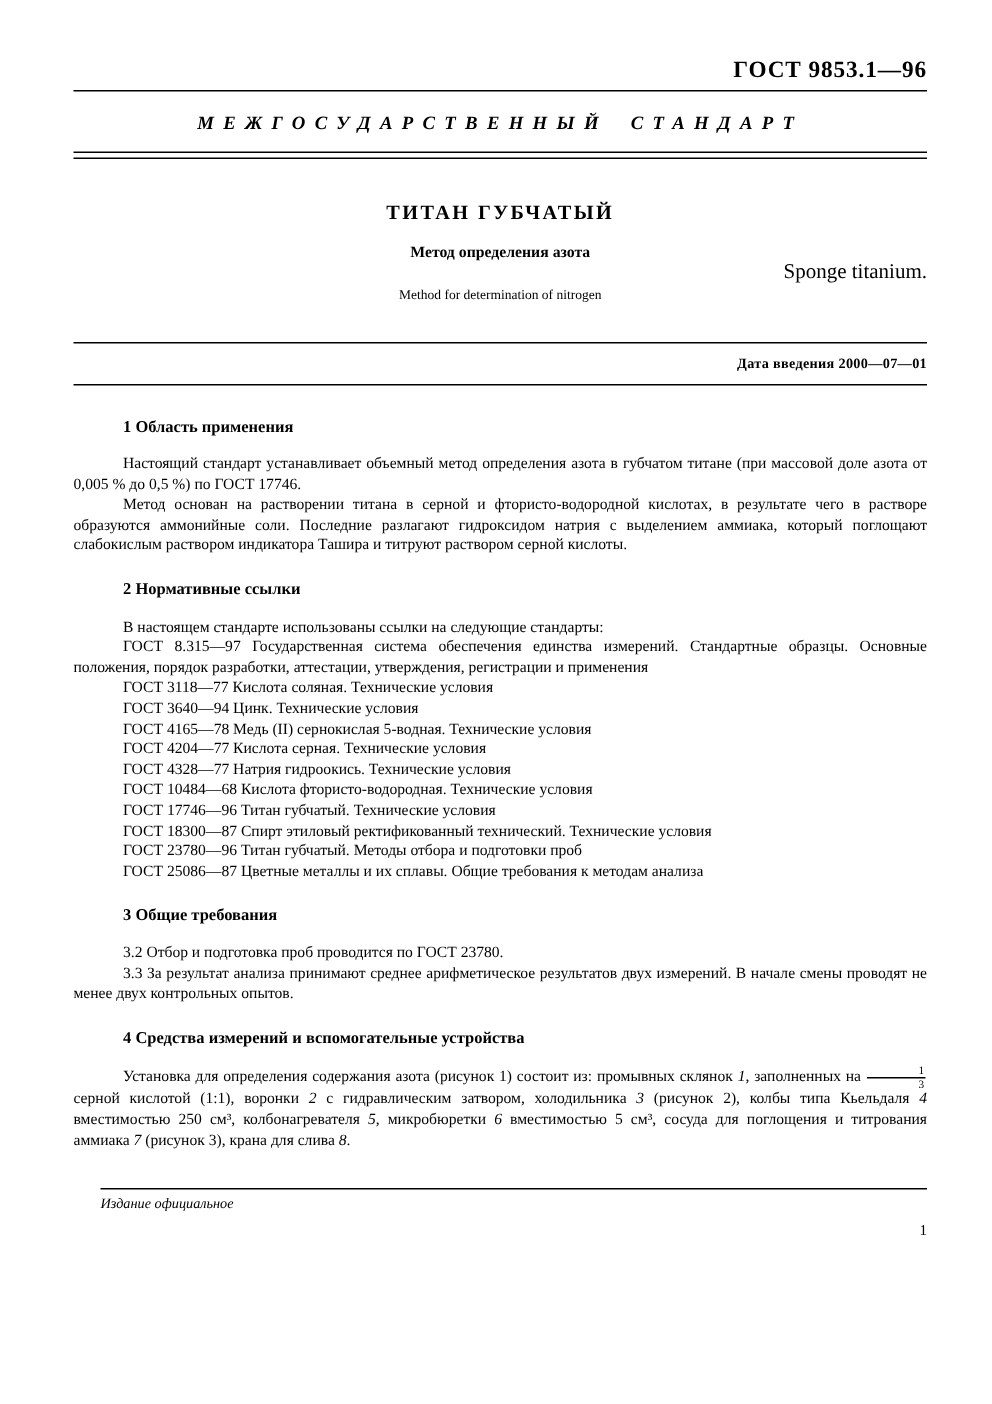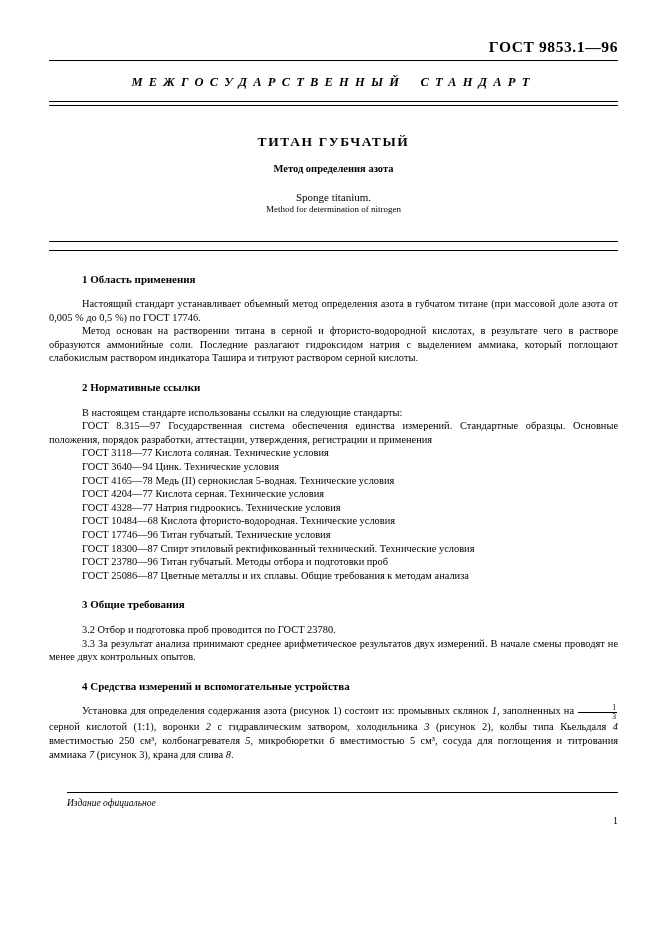--- a/index.html
+++ b/index.html
@@ -59,22 +59,23 @@
     font-size: 13.5px;
     font-weight: bold;
     letter-spacing: 1.6px;
   }
   .title-sub {
     font-size: 10.5px;
     font-weight: bold;
     margin-top: 13px;
   }
   .title-en1 {
-    font-size: 11px;
-    margin-top: 17px;
+    font-size: 14px;
+    margin-top: 0;
+    text-align: right;
   }
   .title-en2 {
     font-size: 9px;
     margin-top: 1px;
   }
   .rule-mid {
     border-bottom: 1px solid #000;
     margin: 27px 0 0 0;
   }
   .date-line {
@@ -161,20 +162,21 @@
   <div class="rule-double-inner"></div>
 
   <div class="title-block">
     <div class="title-main">ТИТАН ГУБЧАТЫЙ</div>
     <div class="title-sub">Метод определения азота</div>
     <div class="title-en1">Sponge titanium.</div>
     <div class="title-en2">Method for determination of nitrogen</div>
   </div>
 
   <div class="rule-mid"></div>
+  <div class="date-line">Дата введения 2000—07—01</div>
   <div class="rule-mid2"></div>
 
   <div class="content">
 
     <h2 class="section">1  Область применения</h2>
     <p>Настоящий стандарт устанавливает объемный метод определения азота в губчатом титане (при массовой доле азота от 0,005 % до 0,5 %) по ГОСТ 17746.</p>
     <p>Метод основан на растворении титана в серной и фтористо-водородной кислотах, в результате чего в растворе образуются аммонийные соли. Последние разлагают гидроксидом натрия с выделением аммиака, который поглощают слабокислым раствором индикатора Ташира и титруют раствором серной кислоты.</p>
 
     <h2 class="section sec-gap">2  Нормативные ссылки</h2>
     <p>В настоящем стандарте использованы ссылки на следующие стандарты:</p>

